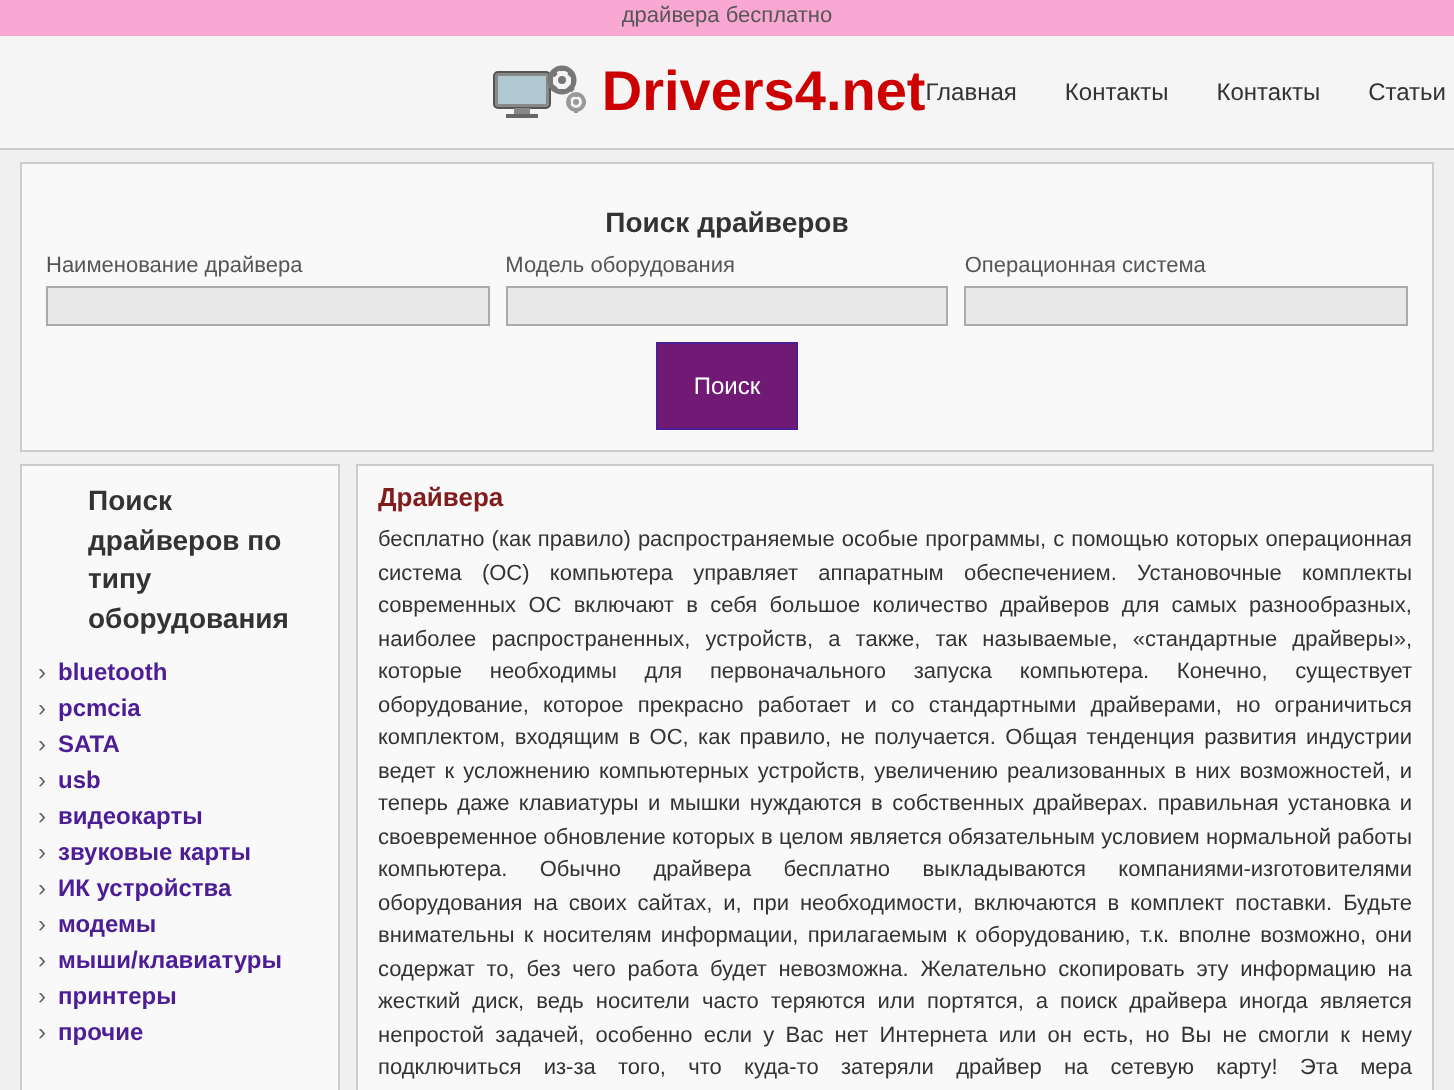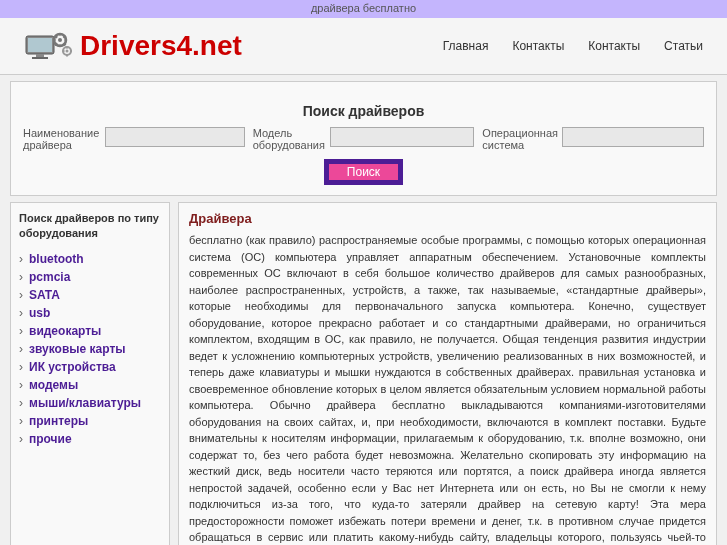--- a/index.html
+++ b/index.html
@@ -13,24 +13,24 @@
       overflow-x: hidden;
     }
     #wrapper {
       width: 727px;
       background: #f0f0f0;
     }
     
     #header {
       background: #f5f5f5;
       border-bottom: 1px solid #ccc;
-      padding: 8px 24px;
+      padding: 8px 4px;
       display: flex;
       align-items: center;
-      justify-content: space-between;
+      justify-content: flex-end;
     }
     #logo-area {
       display: flex;
       align-items: center;
       gap: 8px;
     }
     #logo-icon {
       width: 48px;
       height: 40px;
     }
@@ -45,21 +45,21 @@
       gap: 24px;
       font-size: 12px;
     }
     #nav-bar a {
       color: #333;
       text-decoration: none;
     }
 
     
     #pre-header {
-      background: #c4b5fd;
+      background: #f9a8d4;
       text-align: center;
       font-size: 11px;
       color: #555;
       padding: 2px 0 4px 0;
     }
 
     
     #search-panel {
       background: #f9f9f9;
       border: 1px solid #ccc;
@@ -75,69 +75,70 @@
       margin-top: 11px;
     }
     #search-fields {
       display: flex;
       gap: 8px;
       margin-bottom: 8px;
     }
     .search-field-group {
       flex: 1;
       display: flex;
-      flex-direction: row;
+      flex-direction: column;
       gap: 4px;
     }
     .search-field-group label {
       font-size: 11px;
       color: #555;
     }
     .search-field-group input {
       border: 1px solid #aaa;
       background: #e8e8e8;
       height: 20px;
       padding: 2px 4px;
       font-size: 11px;
       width: 100%;
     }
     #search-button-row {
       text-align: center;
       margin-top: 6px;
     }
     #search-button {
-      background: #ec4899;
+      background: #701a75;
       color: #fff;
-      border: 5px solid #4c1d95;
-      padding: 1px 18px;
+      border: 1px solid #4c1d95;
+      padding: 14px 18px;
       font-size: 12px;
       cursor: pointer;
     }
 
     
     #main-content {
       display: flex;
       margin: 0 10px 10px 10px;
       gap: 8px;
     }
 
     
     #sidebar {
       width: 160px;
       min-width: 160px;
       background: #f9f9f9;
       border: 1px solid #ccc;
       padding: 8px;
     }
     #sidebar-title {
-      font-size: 11px;
+      font-size: 14px;
       font-weight: bold;
       color: #333;
       margin-bottom: 8px;
       line-height: 1.4;
+      margin-left: 25px;
     }
     #sidebar-list {
       list-style: none;
       padding: 0;
     }
     #sidebar-list li {
       padding: 2px 0 2px 10px;
       position: relative;
       font-size: 12px;
     }

